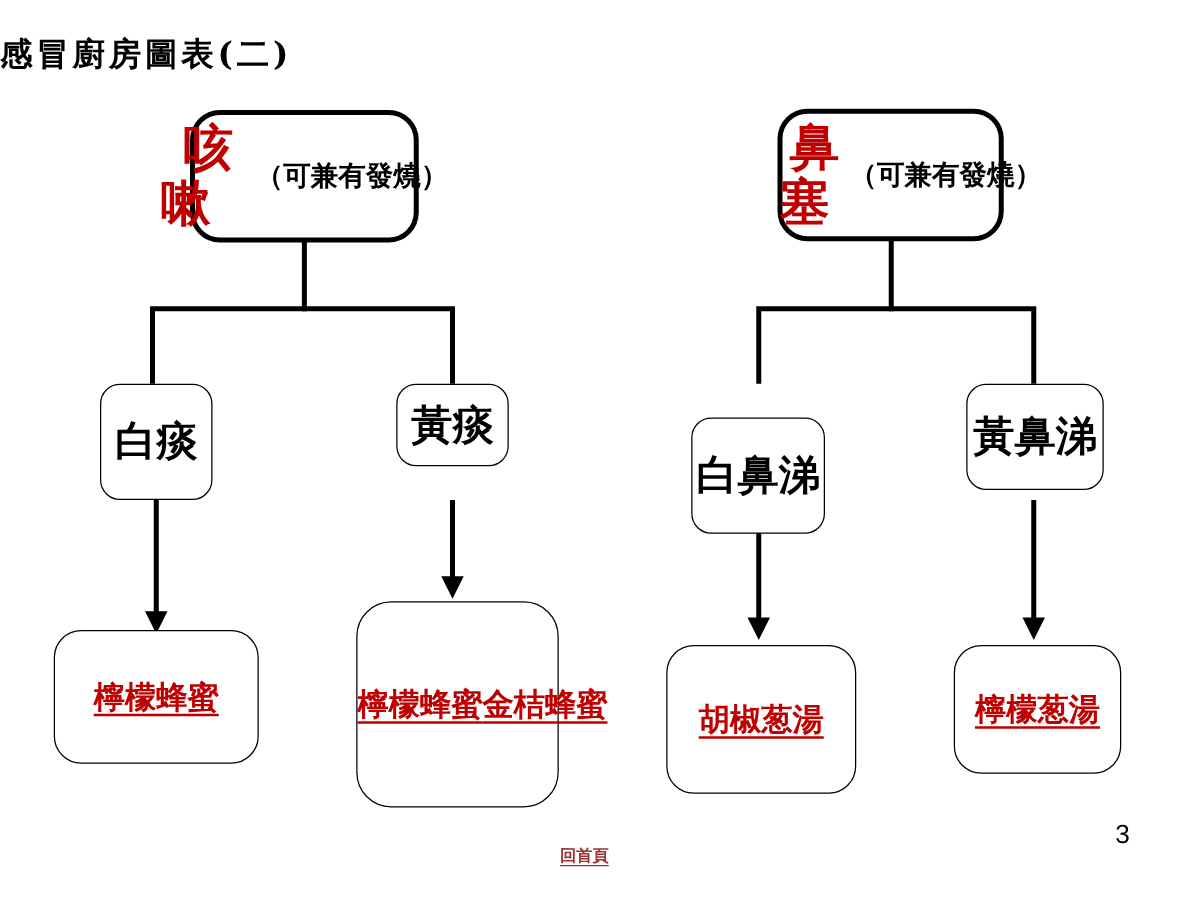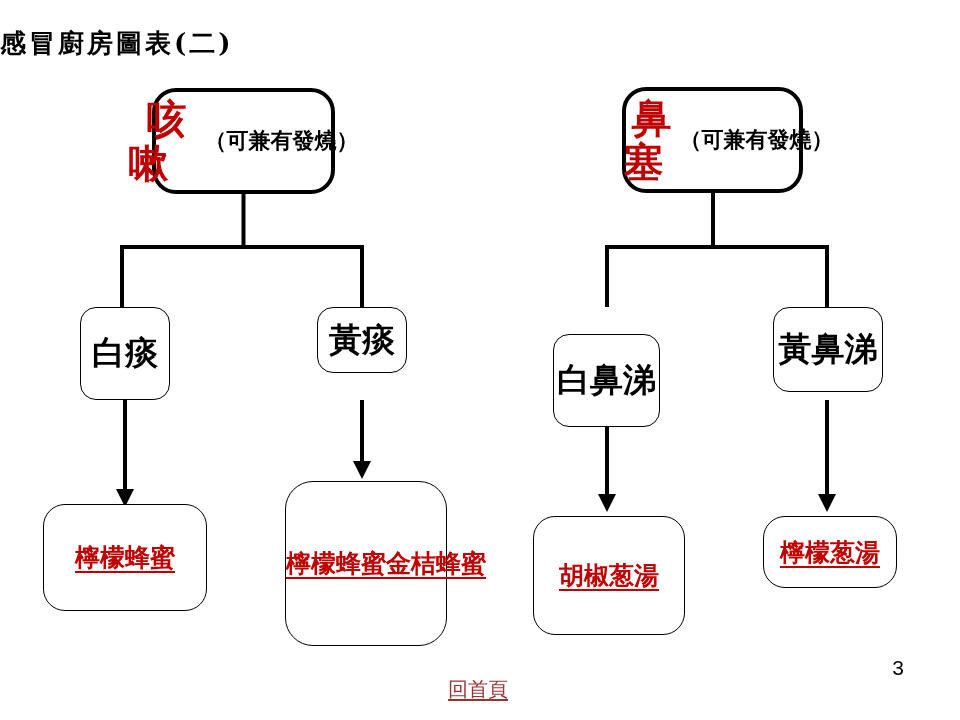--- a/index.html
+++ b/index.html
@@ -71,22 +71,22 @@
     font-size: 25px;
     font-weight: bold;
     color: var(--red, #C00000);
     text-decoration: underline;
     text-underline-offset: 5px;
     white-space: nowrap;
   }
   .home-link {
     position: absolute;
     left: 448px; top: 676px;
-    font-size: 20px;
-    font-weight: normal;
+    font-size: 13px;
+    font-weight: bold;
     color: var(--link, #993333);
     text-decoration: underline;
     text-underline-offset: 3px;
     cursor: pointer;
   }
   .page-number {
     position: absolute;
     left: 886px; top: 656px;
     width: 24px;
     text-align: center;
@@ -97,21 +97,21 @@
   
   .box-cough        { left: 152px; top: 88px;  width: 183px; height: 106px; }
   .box-nasal        { left: 622px; top: 87px;  width: 181px; height: 106px; }
   .box-white-phlegm { left: 80px;  top: 307px; width: 90px;  height: 93px; }
   .box-yellow-phlegm{ left: 317px; top: 307px; width: 90px;  height: 66px; }
   .box-white-mucus  { left: 553px; top: 307px; width: 107px; height: 93px; margin-top: 27px; }
   .box-yellow-mucus { left: 773px; top: 307px; width: 110px; height: 85px; }
   .box-soup1        { left: 43px;  top: 504px; width: 164px; height: 107px; }
   .box-remedies     { left: 285px; top: 481px; width: 162px; height: 165px; }
   .box-soup2        { left: 533px; top: 516px; width: 152px; height: 119px; }
-  .box-soup3        { left: 763px; top: 516px; width: 134px; height: 72px; }
+  .box-soup3        { left: 763px; top: 516px; width: 134px; height: 103px; }
 </style>
 </head>
 <body>
 
 <div class="slide">
 
   <div class="title">感冒廚房圖表(二)</div>
 
   <svg class="connectors" width="960" height="720" viewBox="0 0 960 720">
     <g stroke="#000000" stroke-width="4" fill="none">

